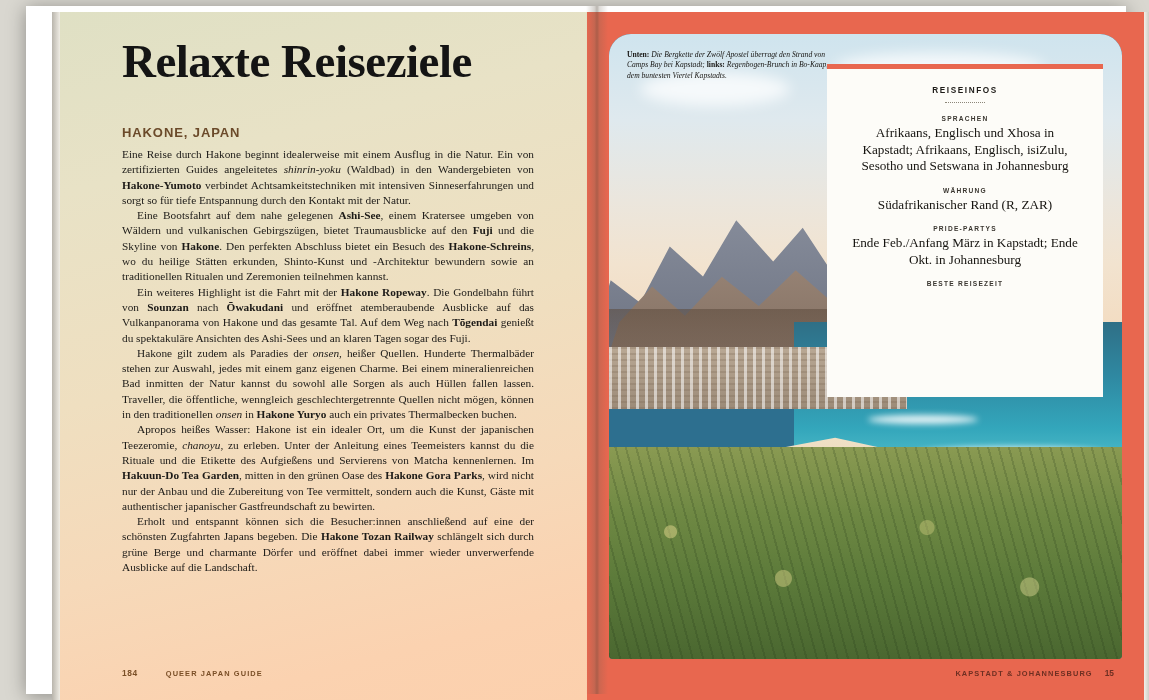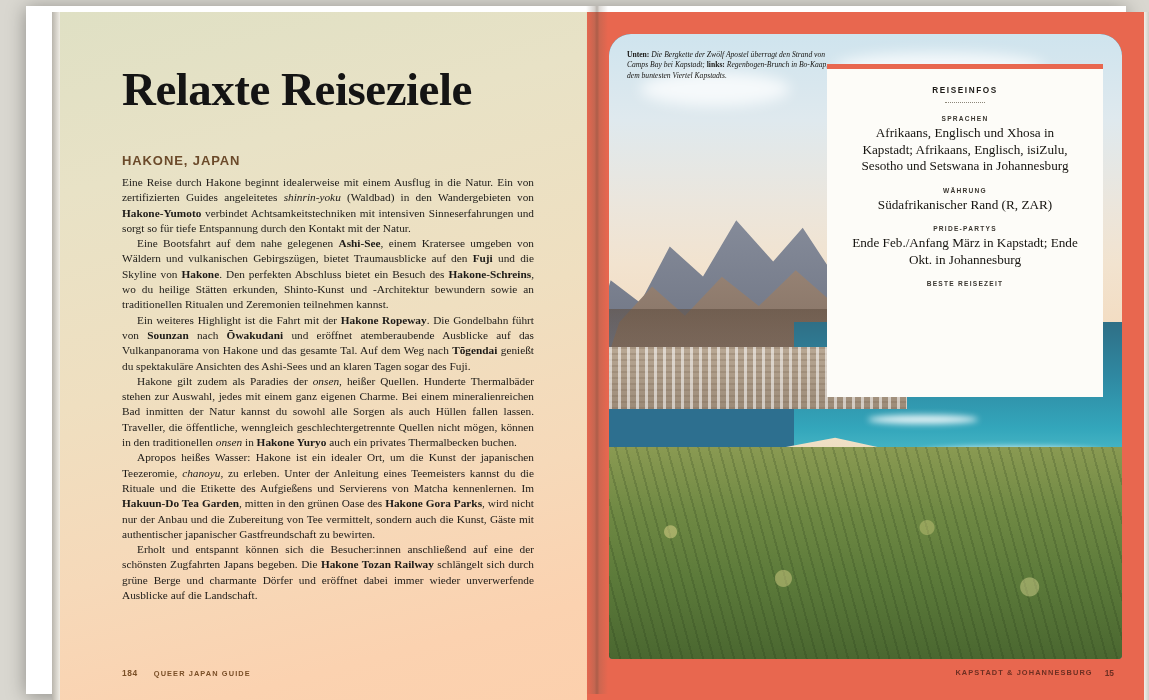--- a/index.html
+++ b/index.html
@@ -39,21 +39,21 @@
     background:linear-gradient(to left,#b6b2a9,#f2efe8);
     z-index:35;
   }
 
   
   .page-left {
     position:absolute; left:34px; top:6px; width:527px; height:688px;
     background:linear-gradient(165deg,#dfe0c4 0%, #e8e2c6 22%, #efdfc0 48%, #f6d9b9 70%, #fbd2b0 88%, #fcd0ad 100%);
     overflow:hidden;
   }
-  .page-left-inner { padding:54px 42px 0 62px; position:relative; height:100%; }
+  .page-left-inner { padding:26px 42px 0 62px; position:relative; height:100%; }
   h1.title {
     font-family:"Liberation Serif", serif;
     font-weight:700;
     font-size:47px;
     line-height:1.0;
     letter-spacing:-0.5px;
     margin:0 0 18px 0;
     color:#141414;
   }
   .intro {
@@ -81,21 +81,21 @@
     text-align:justify;
     max-width:412px;
   }
   .body-copy p { margin:0; }
   .body-copy p + p { text-indent:15px; }
   .body-copy b { font-weight:700; }
   .body-copy i { font-style:italic; }
 
   .footer-left {
     position:absolute; bottom:22px; left:62px;
-    display:flex; align-items:center; gap:16px;
+    display:flex; align-items:center; gap:28px;
   }
   .folio {
     font-weight:700; font-size:8.4px; letter-spacing:0.6px; color:#7a4f27;
   }
   .folio-label {
     font-weight:700; font-size:7.4px; letter-spacing:1.1px; color:#7a4f27;
   }
 
   
   .page-right {
@@ -214,21 +214,21 @@
     font-family:"Liberation Sans", sans-serif;
     font-weight:700; font-size:6.6px; letter-spacing:1.25px;
     color:#3a3630; margin:12px 0 3px 0;
   }
   .info-value {
     font-family:"Liberation Serif", serif;
     font-size:13.2px; line-height:1.25; color:#15130f;
   }
   .footer-right {
     position:absolute; bottom:22px; right:30px;
-    display:flex; gap:12px; z-index:20;
+    display:flex; align-items:center; gap:12px; z-index:20;
   }
   .folio-label-r {
     font-weight:700; font-size:7.4px; letter-spacing:1.1px; color:#6e2f22;
   }
   .folio-r { font-weight:700; font-size:8.4px; color:#6e2f22; }
 </style>
 </head>
 <body>
 
 <div class="spread">

